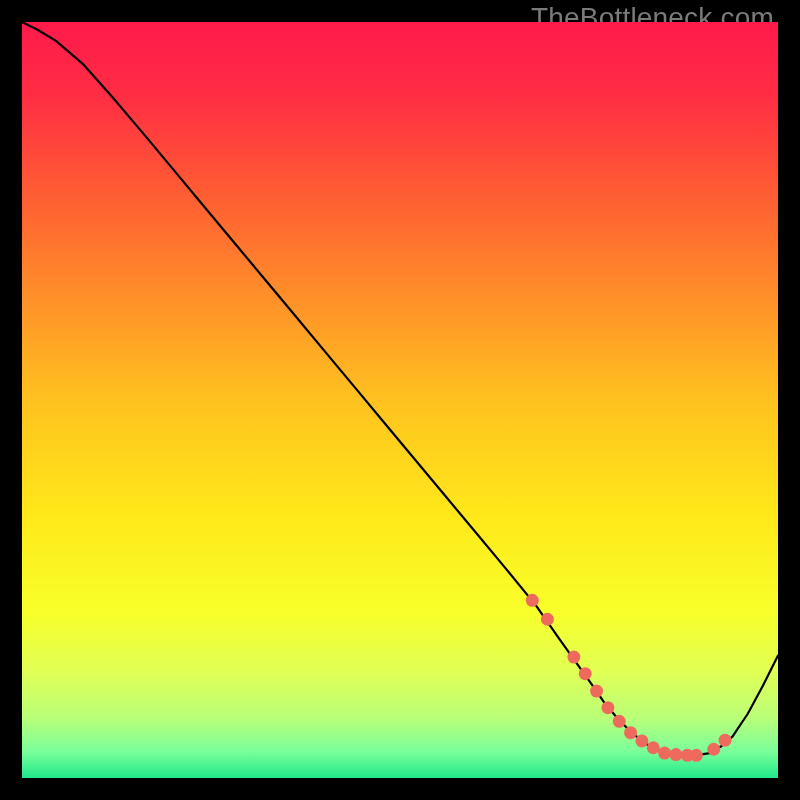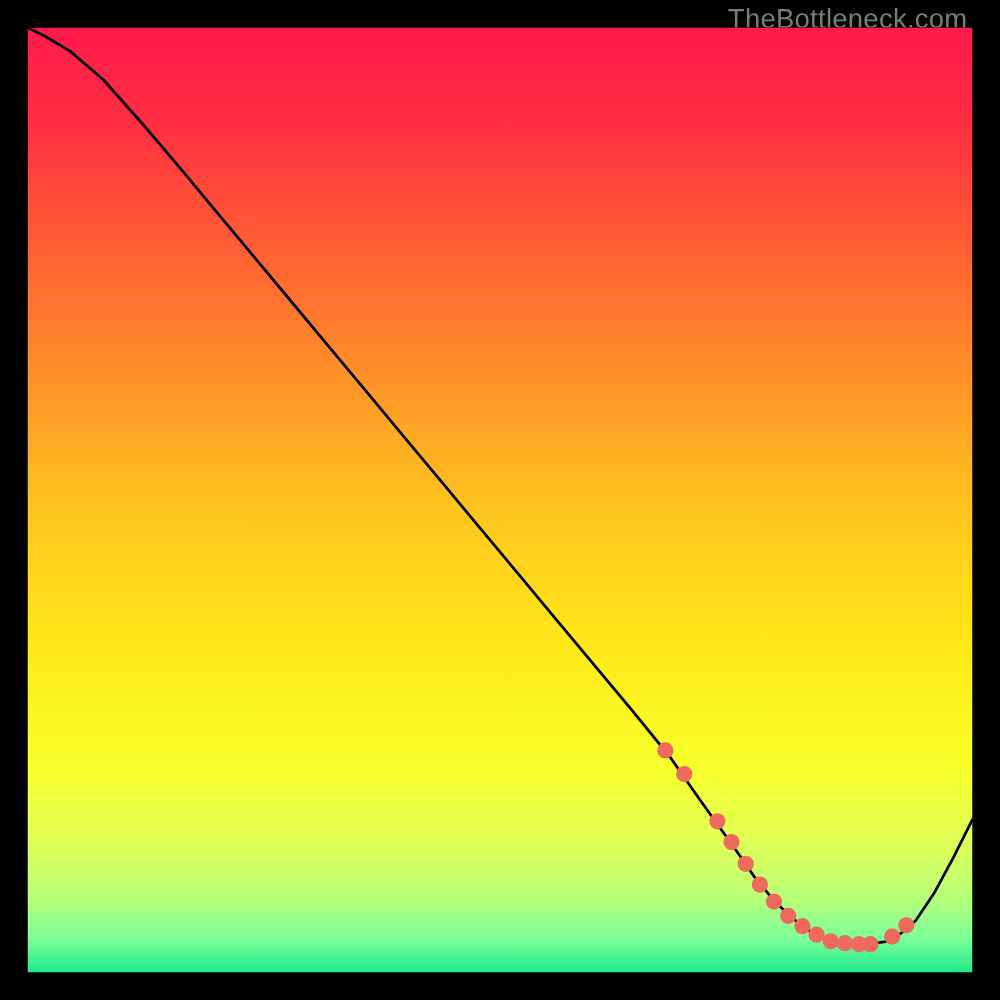--- a/index.html
+++ b/index.html
@@ -25,21 +25,21 @@
     left: 0;
     top: 0;
     width: 756px;
     height: 756px;
   }
   .watermark {
     position: absolute;
     top: 2px;
     right: 26px;
     color: #7b7b7b;
-    font-size: 22px;
+    font-size: 28px;
     font-weight: 500;
     letter-spacing: 0.2px;
   }
   svg {
     display: block;
   }
 </style>
 </head>
 <body>
 

